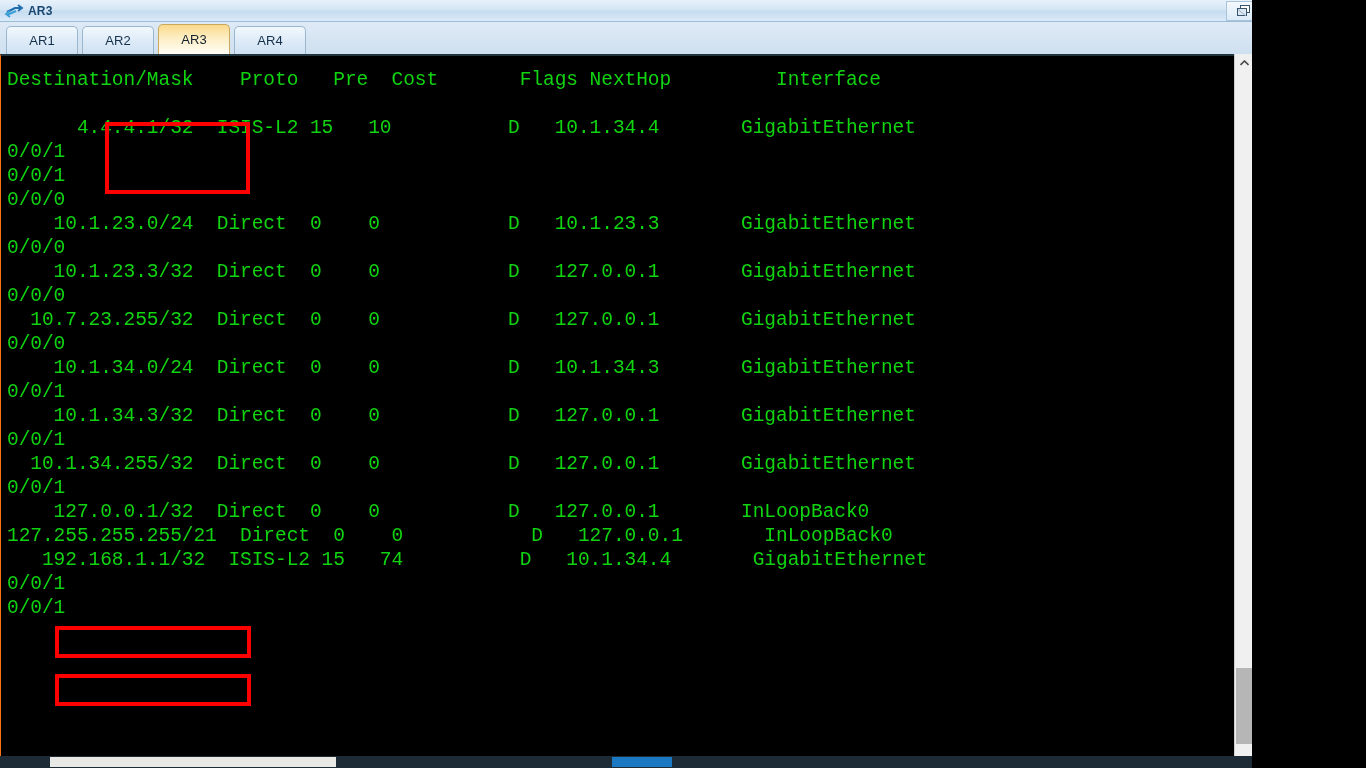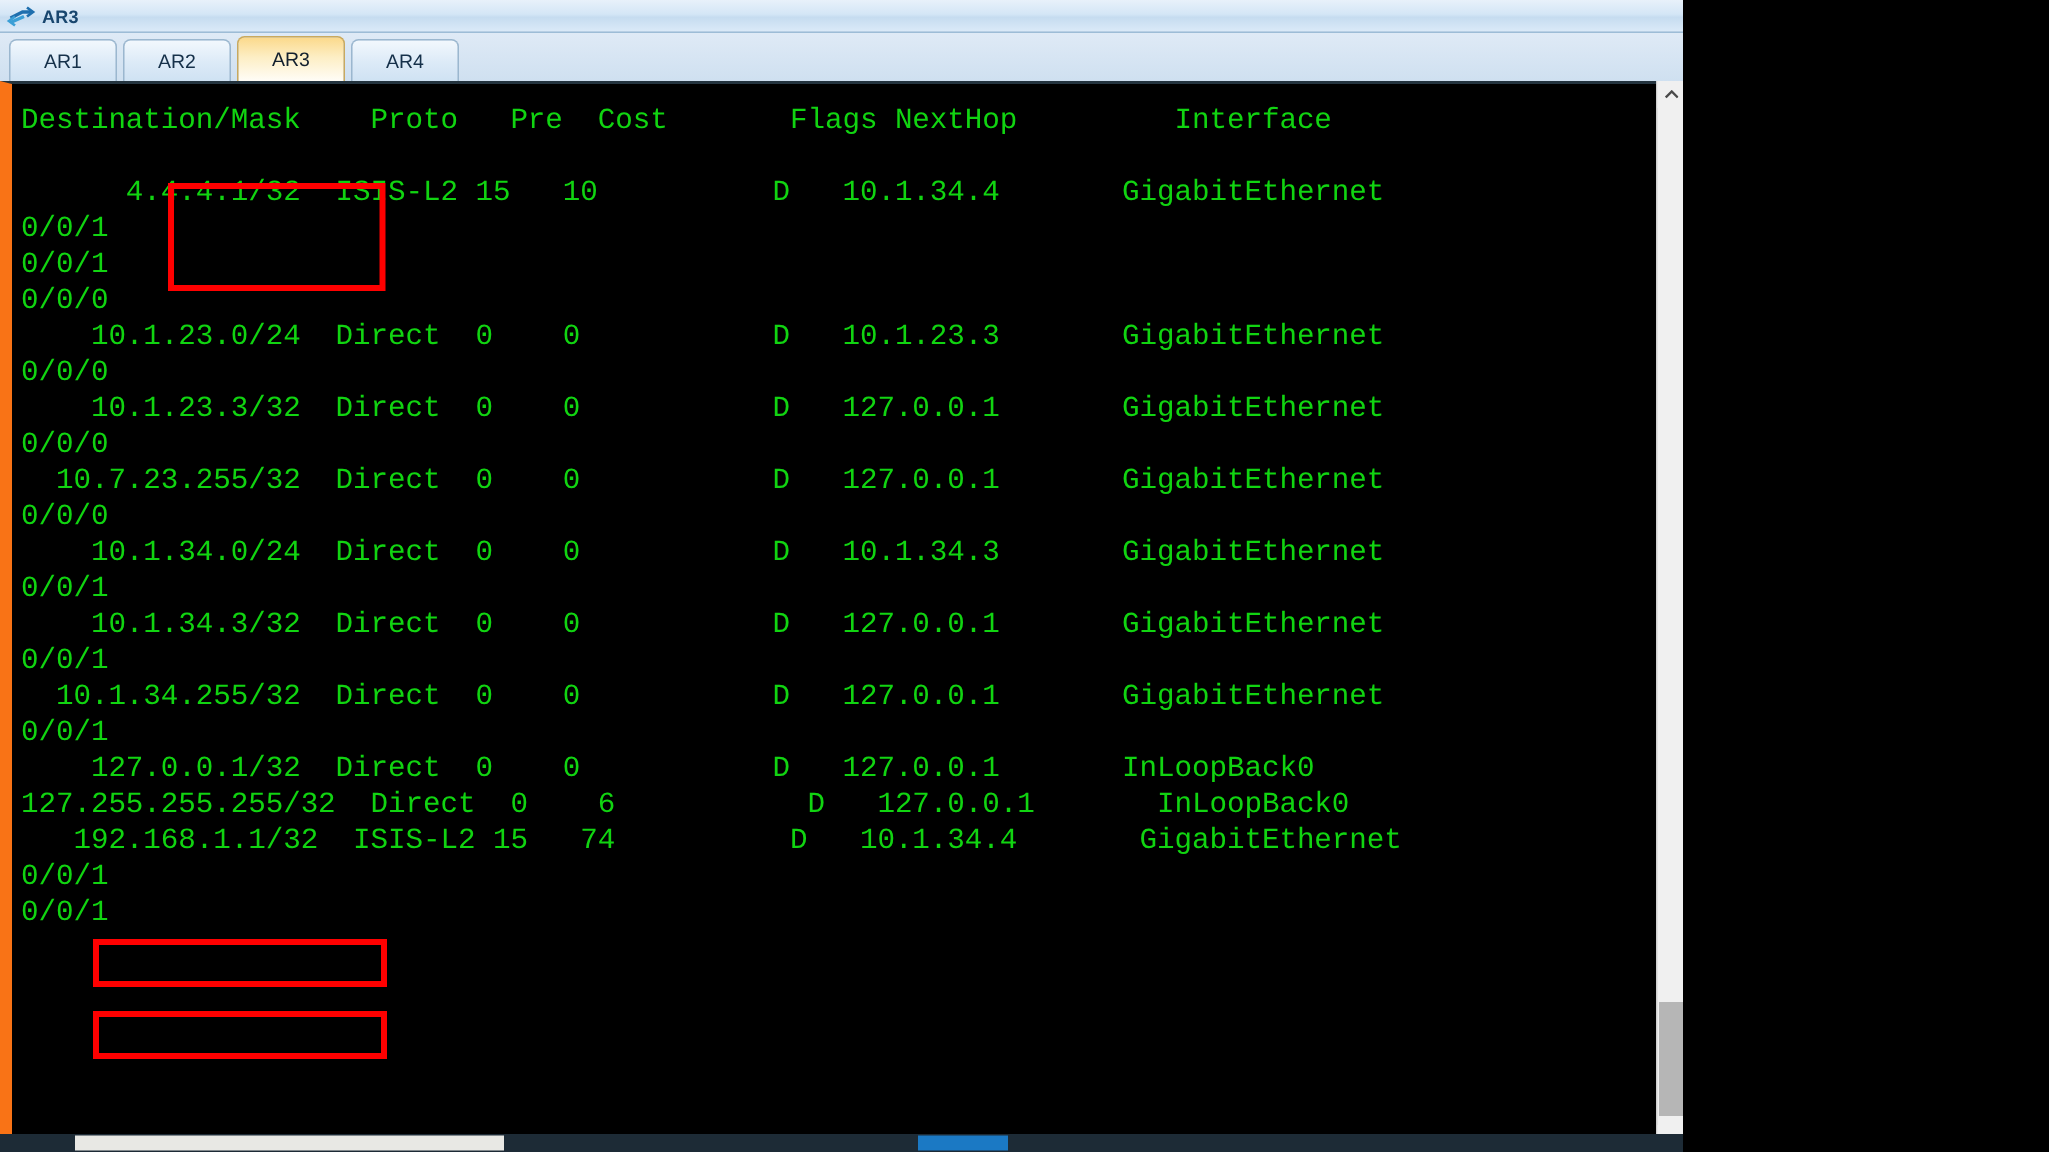--- a/index.html
+++ b/index.html
@@ -6,21 +6,21 @@
   html, body {
     margin: 0; padding: 0;
     width: 1366px; height: 768px;
     overflow: hidden;
     background: #000;
     font-family: "Liberation Sans", sans-serif;
   }
 
   #app {
     position: relative;
-    width: 1122px; height: 768px;
+    width: 1252px; height: 768px;
     background: #c9dcec;
     overflow: hidden;
   }
 
   
   .titlebar {
     position: absolute; left: 0; top: 0;
     width: 1366px; height: 22px;
     background: linear-gradient(to bottom, #e8f1fa 0%, #d4e6f6 45%, #c6dcf0 55%, #dbeaf8 100%);
     border-bottom: 1px solid #9dbcd6;
@@ -83,21 +83,21 @@
     color: #13202e;
     z-index: 3;
   }
 
   
   .terminal-wrap {
     position: absolute;
     left: 0; top: 54px;
     width: 1366px; height: 714px;
     background: #000;
-    border-left: 8px solid #f97316;
+    border-left: 1px solid #f97316;
     border-top: 2px solid #24343f;
   }
   .terminal {
     position: absolute;
     left: 0; top: 0;
     width: 1348px;
     height: 698px;
     background: #000;
     overflow: hidden;
     padding: 0;
@@ -240,21 +240,21 @@
         <div class="line">0/0/0</div>
         <div class="line">  10.7.23.255/32  Direct  0    0           D   127.0.0.1       GigabitEthernet</div>
         <div class="line">0/0/0</div>
         <div class="line">    10.1.34.0/24  Direct  0    0           D   10.1.34.3       GigabitEthernet</div>
         <div class="line">0/0/1</div>
         <div class="line">    10.1.34.3/32  Direct  0    0           D   127.0.0.1       GigabitEthernet</div>
         <div class="line">0/0/1</div>
         <div class="line">  10.1.34.255/32  Direct  0    0           D   127.0.0.1       GigabitEthernet</div>
         <div class="line">0/0/1</div>
         <div class="line">    127.0.0.1/32  Direct  0    0           D   127.0.0.1       InLoopBack0</div>
-        <div class="line">127.255.255.255/32  Direct  0    6           D   127.0.0.1       InLoopBack0</div>
+        <div class="line">127.255.255.255/21  Direct  0    0           D   127.0.0.1       InLoopBack0</div>
         <div class="line">   192.168.1.1/32  ISIS-L2 15   74          D   10.1.34.4       GigabitEthernet</div>
         <div class="line">0/0/1</div>
         <div class="line">0/0/1</div>
 
         <div class="redbox" style="left:104px; top:66px; width:145px; height:72px;"></div>
         <div class="redbox" style="left:54px; top:570px; width:196px; height:32px;"></div>
         <div class="redbox" style="left:54px; top:618px; width:196px; height:32px;"></div>
       </div>
     </div>
   </div>

